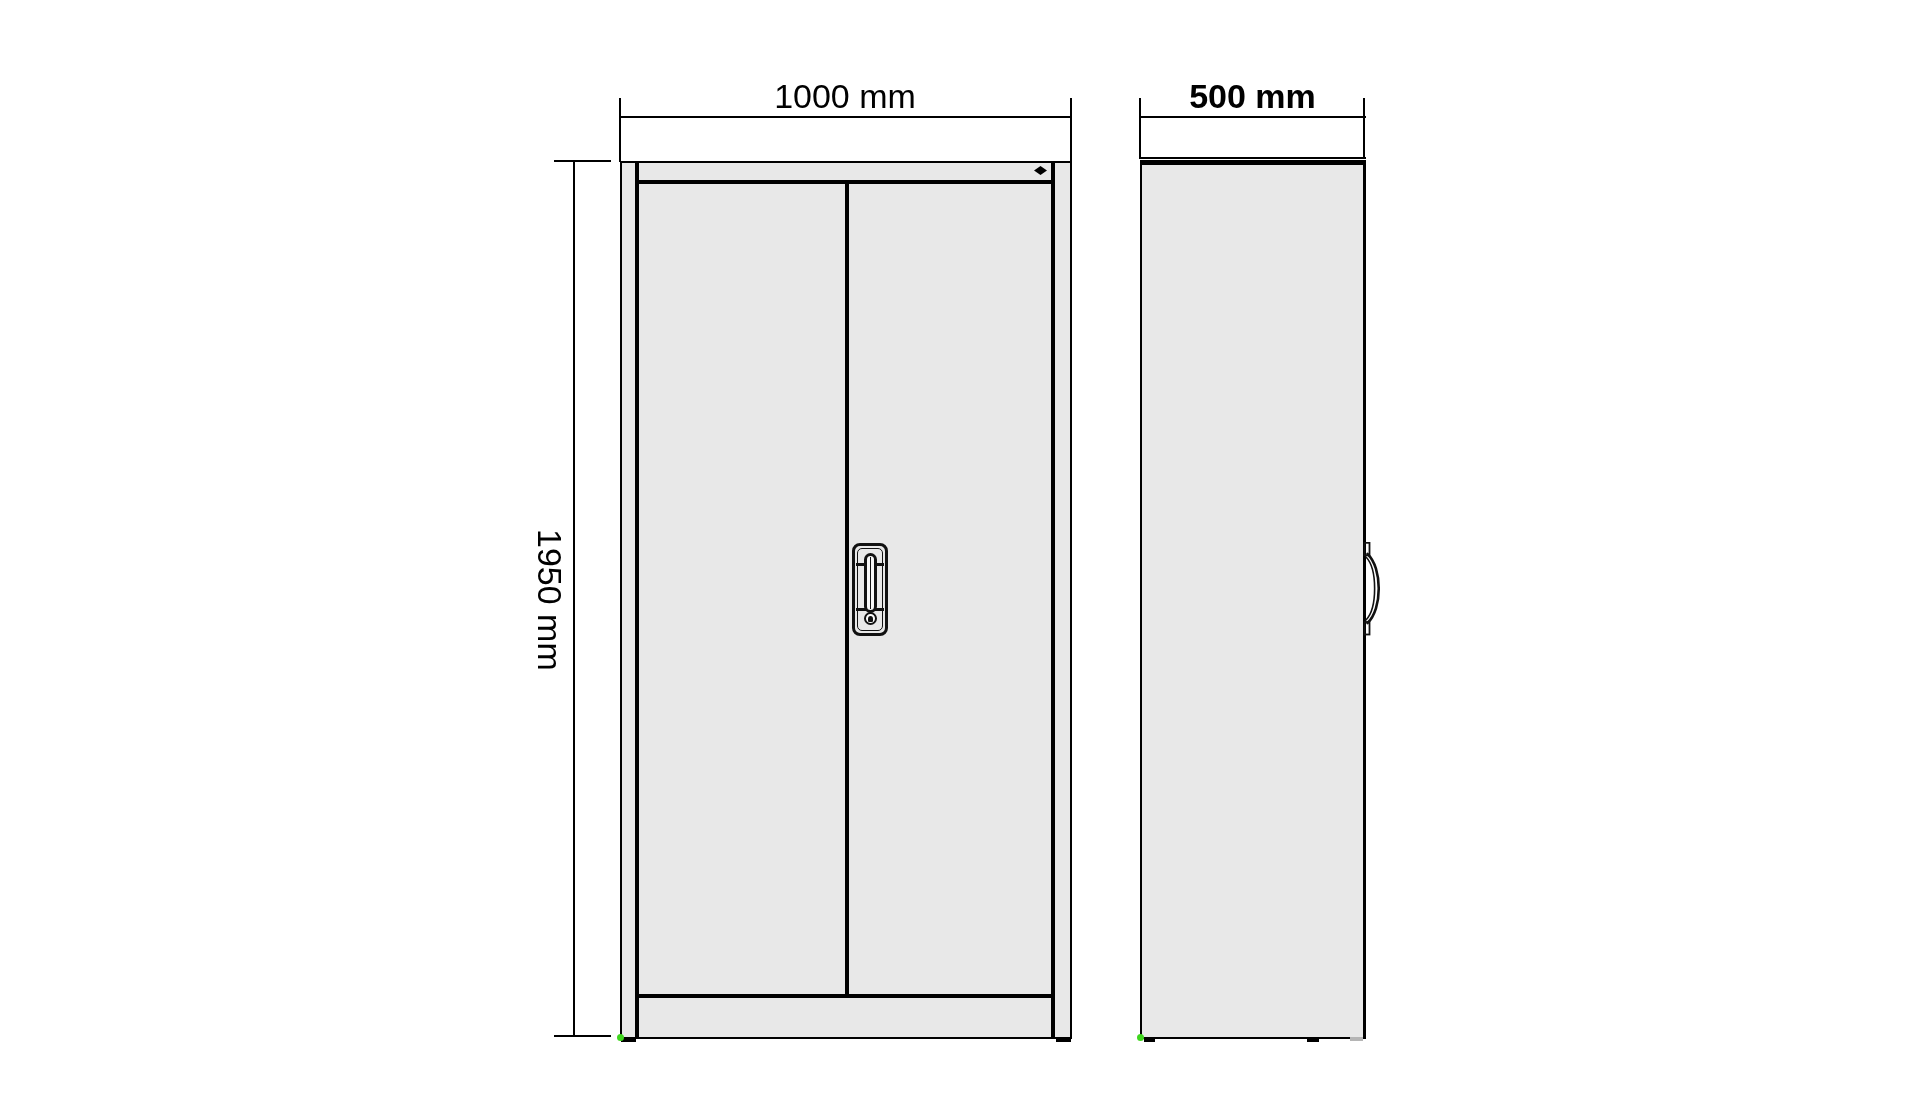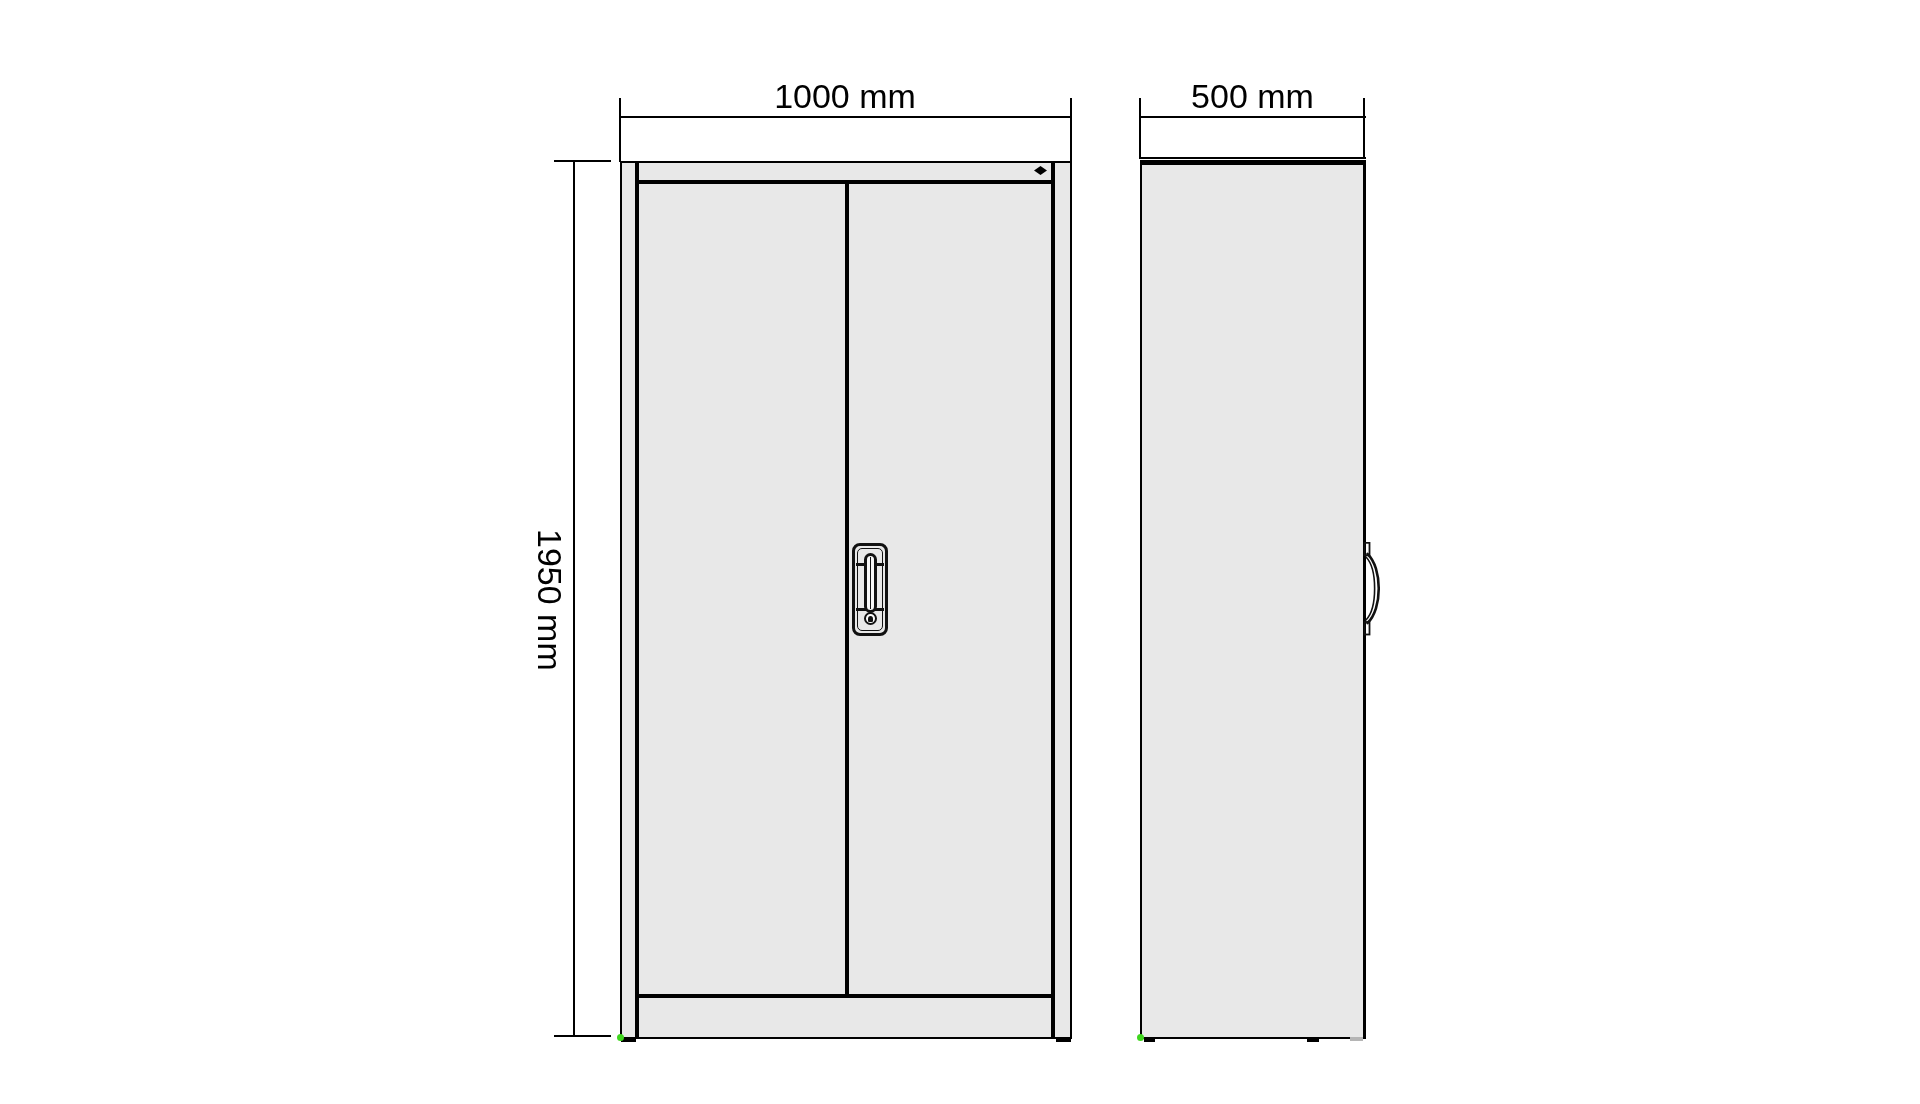--- a/index.html
+++ b/index.html
@@ -72,21 +72,21 @@
 <div class="abs" style="left:0;top:0;width:1920px;height:1104px;margin-top:11px;">
 
   <div>
     <div class="dim-label" style="left:619px;top:66px;width:452px;">1000 mm</div>
     <div class="line" style="left:619px;top:105px;width:453px;height:2px;"></div>
     <div class="line" style="left:619px;top:87px;width:2px;height:64px;"></div>
     <div class="line" style="left:1070px;top:87px;width:2px;height:64px;"></div>
   </div>
 
   <div>
-    <div class="dim-label" style="left:1139px;top:66px;width:227px;">500 mm</div>
+    <div class="dim-label" style="left:1139px;top:66px;width:227px;font-weight:bold;">500 mm</div>
     <div class="line" style="left:1139px;top:105px;width:227px;height:2px;"></div>
     <div class="line" style="left:1139px;top:87px;width:2px;height:61px;"></div>
     <div class="line" style="left:1363px;top:87px;width:2px;height:61px;"></div>
   </div>
 
   <div>
     <div class="dim-label" style="left:480px;top:570px;width:140px;height:36px;line-height:36px;transform:rotate(90deg);">1950 mm</div>
     <div class="line" style="left:573px;top:149px;width:2px;height:877px;"></div>
     <div class="line" style="left:554px;top:149px;width:57px;height:2px;"></div>
     <div class="line" style="left:554px;top:1024px;width:57px;height:2px;"></div>

